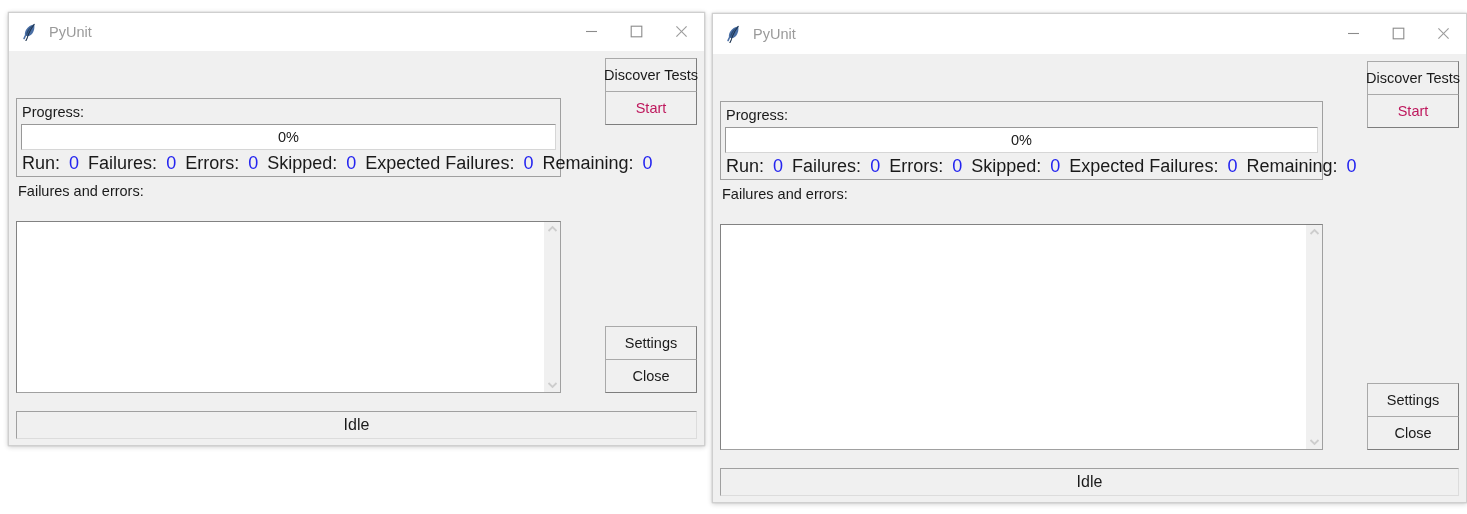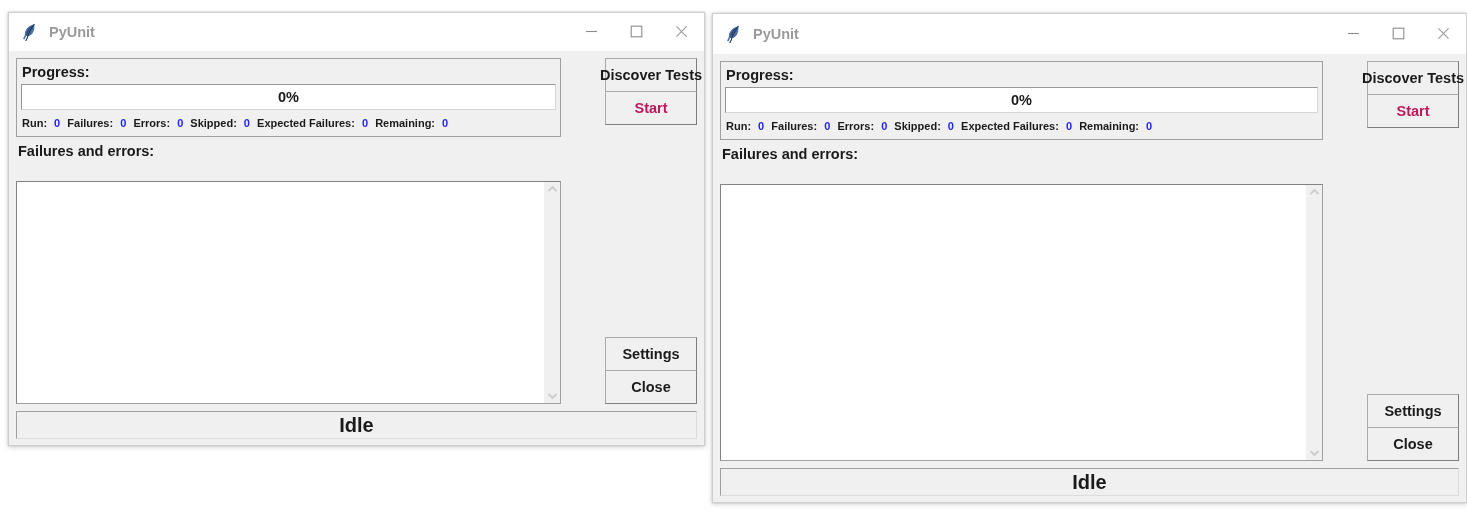--- a/index.html
+++ b/index.html
@@ -10,21 +10,20 @@
     height: 514px;
     overflow: hidden;
     font-family: "Liberation Sans", sans-serif;
   }
 
   .stage {
     position: relative;
     width: 1467px;
     height: 452px;
     background: #ffffff;
-    font-weight: bold;
   }
 
   
   .window {
     position: absolute;
     background: #f0f0f0;
     border: 1px solid #cfcfcf;
     box-sizing: border-box;
     box-shadow: 0 1px 5px rgba(0,0,0,0.20), 0 0 1px rgba(0,0,0,0.25);
     display: flex;
@@ -104,20 +103,21 @@
     min-height: 0;
   }
 
   
   .progress-group {
     border: 1px solid #a0a0a0;
     background: #f0f0f0;
     padding: 3px 4px 3px 4px;
     box-sizing: border-box;
     flex: 0 0 auto;
+    margin-top: 40px;
   }
 
   .progress-label {
     font-size: 14.5px;
     color: #1a1a1a;
     line-height: 20px;
     padding-left: 1px;
     white-space: nowrap;
   }
 
@@ -143,21 +143,21 @@
     width: 0%;
   }
 
   .progress-pct {
     position: relative;
     font-size: 14.5px;
     color: #1a1a1a;
   }
 
   .counts {
-    font-size: 11px;
+    font-size: 18px;
     color: #1a1a1a;
     line-height: 20px;
     white-space: nowrap;
     padding-left: 1px;
   }
   .counts .num { color: #2424f0; }
   .counts .sp { display: inline-block; width: 4px; }
 
   
   .fail-label {
@@ -231,30 +231,30 @@
   }
   .btn.disabled { color: #be185d; }
   .btn + .btn { margin-top: -1px; }
 
   .spacer { flex: 1 1 auto; }
 
   
   .statusbar {
     flex: 0 0 auto;
     height: 28px;
-    margin-top: 7px;
+    margin-top: 18px;
     background: #f0f0f0;
     border: 1px solid #a0a0a0;
     border-right-color: #dcdcdc;
     border-bottom-color: #dcdcdc;
     box-sizing: border-box;
     display: flex;
     align-items: center;
     justify-content: center;
-    font-size: 20px;
+    font-size: 16px;
     color: #1a1a1a;
   }
 
   
   #window-left  { left: 8px;   top: 12px; width: 697px; height: 434px; }
   #window-right { left: 712px; top: 13px; width: 755px; height: 490px; }
 
   #window-right .titlebar { height: 39px; }
 </style>
 </head>

